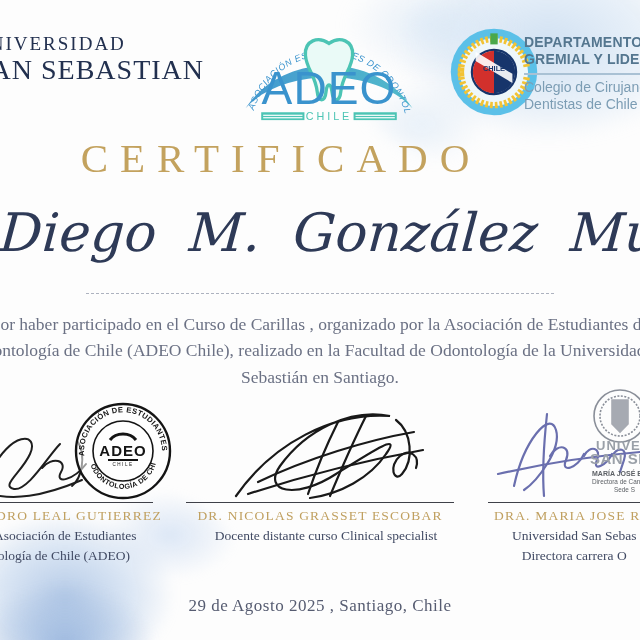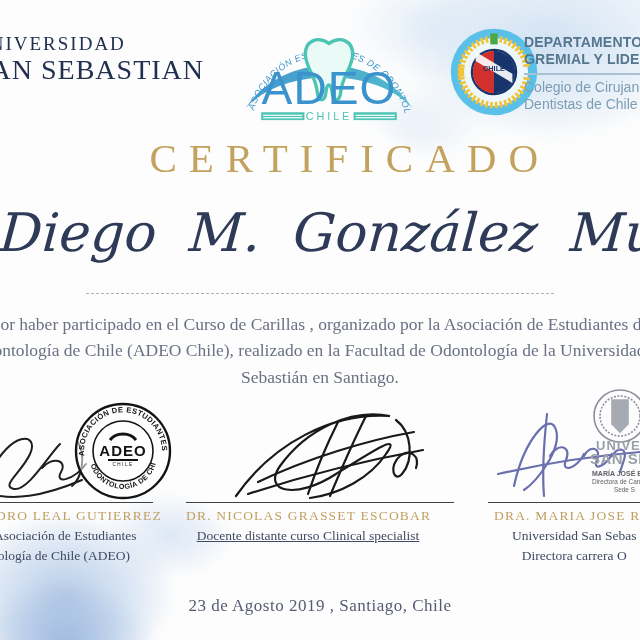--- a/index.html
+++ b/index.html
@@ -39,45 +39,45 @@
   .uss-wordmark .l1{font-size:19px;letter-spacing:2px;}
   .uss-wordmark .l2{font-size:28px;letter-spacing:1px;}
   .adeo-logo{position:absolute;left:235px;top:14px;width:188px;height:112px;}
   .colegio-emblem{position:absolute;left:448px;top:26px;width:92px;height:92px;}
   .dept-block{position:absolute;left:524px;top:34px;white-space:nowrap;font-family:"Liberation Sans",sans-serif;}
   .dept-block .bold{font-weight:bold;color:#54768f;font-size:14px;line-height:1.22;letter-spacing:.2px;}
   .dept-divider{margin:5px 0 4px 0;width:140px;height:2px;background:#a9c1d4;}
   .dept-block .light{color:#7c9db4;font-size:14px;line-height:1.18;}
   
   .cert-title{
-    position:absolute;top:134px;left:0;width:550px;text-align:right;
+    position:absolute;top:134px;left:0;width:550px;text-align:center;
     font-size:41px;letter-spacing:12px;text-indent:12px;color:#c3a25e;font-weight:400;
   }
   .recipient{
     position:absolute;top:202px;left:0;width:640px;text-align:center;white-space:nowrap;
     font-family:"DejaVu Serif",serif;font-style:italic;font-size:53px;color:#2e3a57;
     word-spacing:16px;transform:skewX(-4deg);
   }
   .name-underline{position:absolute;top:293px;left:86px;width:468px;border-top:1px dashed #adb2bf;}
   
   .body-text{position:absolute;top:311px;left:-28px;width:696px;text-align:center;
     color:#6b7184;font-size:17.5px;line-height:1.5;}
   .body-text div{white-space:nowrap;}
   
   .sig-line{position:absolute;top:502px;border-top:1.3px solid #3f4149;}
   .sig-line.left{left:0;width:153px;}
   .sig-line.mid{left:186px;width:268px;}
   .sig-line.right{left:488px;width:152px;}
   .sig-name{position:absolute;top:508px;color:#c0a060;font-size:13.5px;letter-spacing:1.2px;white-space:nowrap;}
   .sig-name.left{left:-4px;}
-  .sig-name.mid{left:186px;width:268px;text-align:left;}
+  .sig-name.mid{left:186px;width:268px;text-align:center;}
   .sig-name.right{left:494px;}
   .sig-role{position:absolute;top:526px;color:#414a63;font-size:13.5px;line-height:1.45;white-space:nowrap;}
   .sig-role.left{left:-6px;}
-  .sig-role.mid{left:174px;width:268px;text-align:center;text-decoration:underline;}
+  .sig-role.mid{left:192px;width:268px;text-align:center;}
   .sig-role.right{left:512px;text-align:center;}
   .scribble{position:absolute;}
   .adeo-stamp{position:absolute;left:72px;top:400px;width:102px;height:102px;}
   .uss-stamp{position:absolute;left:562px;top:388px;width:110px;height:112px;}
   
   .date-loc{position:absolute;top:596px;left:0;width:640px;text-align:center;
     color:#565c71;font-size:17px;letter-spacing:.5px;}
 </style>
 </head>
 <body>
@@ -225,15 +225,15 @@
     <div>tología de Chile (ADEO)</div>
   </div>
   <div class="sig-role mid">
     <div>Docente distante curso Clinical specialist</div>
   </div>
   <div class="sig-role right">
     <div>Universidad San Sebas</div>
     <div>Directora carrera O</div>
   </div>
 
-  <div class="date-loc">23 de Agosto 2019 ,  Santiago,  Chile</div>
+  <div class="date-loc">29 de Agosto 2025 ,  Santiago,  Chile</div>
 
 </div>
 
 </body></html>

